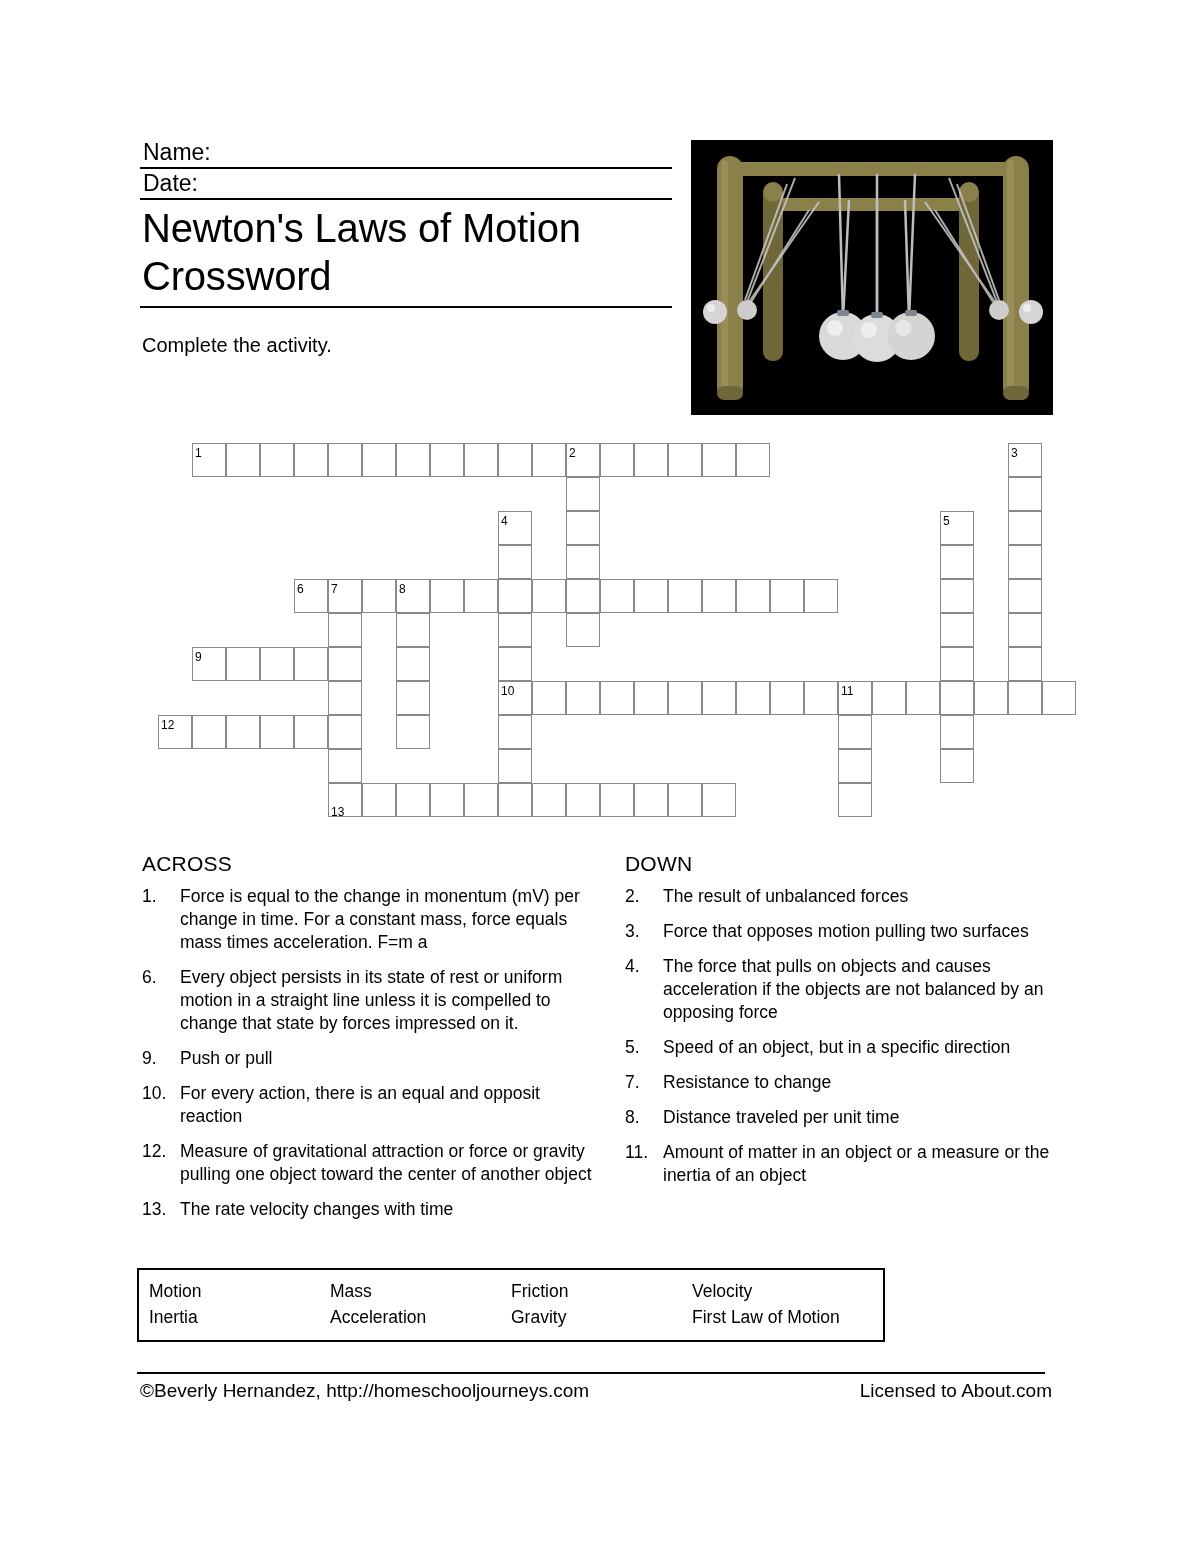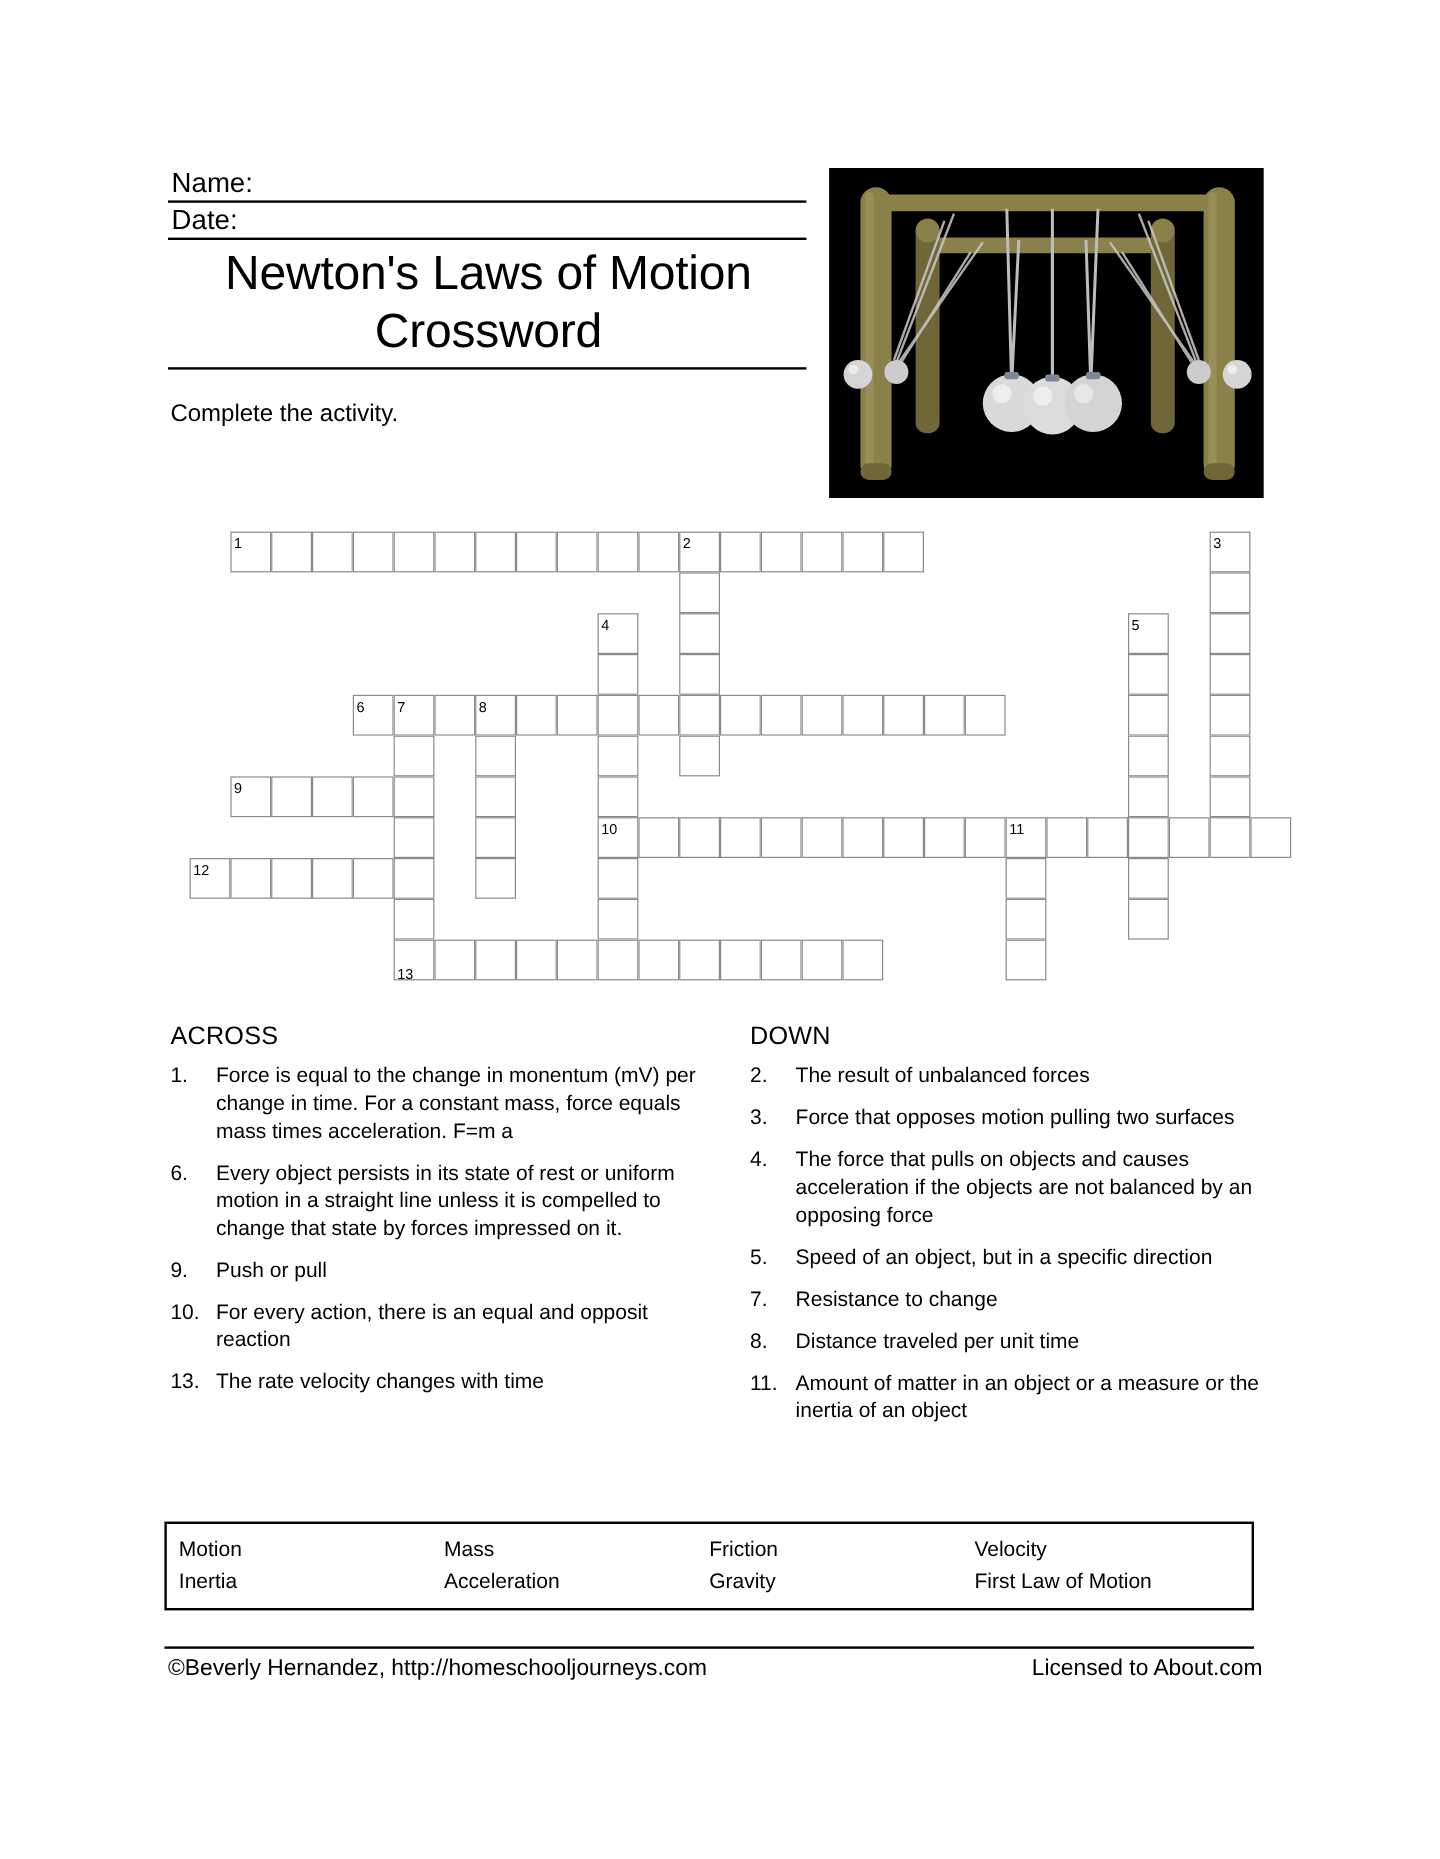--- a/index.html
+++ b/index.html
@@ -11,21 +11,21 @@
   .page{position:absolute;left:0;top:0;width:1200px;height:1549px;}
 
   
   .hdr{position:absolute;left:140px;top:138px;width:532px;}
   .fieldline{
     border-bottom:2.5px solid #000;padding:2px 0 3px 3px;
     font-size:23px;line-height:24px;
   }
   .title-block{
     border-bottom:2.5px solid #000;padding:4px 0 6px 2px;
-    font-size:40px;line-height:48px;letter-spacing:-0.2px;text-align:center;
+    font-size:40px;line-height:48px;letter-spacing:-0.2px;
   }
   .subtitle{position:absolute;left:142px;top:334px;font-size:20px;}
 
   
   .cradle{
     position:absolute;left:691px;top:140px;width:362px;height:275px;
     background:#000;overflow:hidden;
   }
   .cradle svg{display:block;}
 
@@ -44,21 +44,21 @@
   .clues{position:absolute;top:852px;font-size:17.5px;line-height:23px;}
   .clues.across{left:142px;width:455px;}
   .clues.down{left:625px;width:440px;}
   .clue-head{font-size:21px;margin:0 0 10px 0;letter-spacing:0.2px;}
   .clue{display:flex;margin-bottom:12px;}
   .clue .n{width:38px;flex:none;text-align:left;}
   .clue .t{flex:1;}
 
   
   .bank{
-    position:absolute;left:137px;top:1268px;width:908px;
+    position:absolute;left:137px;top:1268px;width:748px;
     border:2px solid #000;box-sizing:border-box;padding:8px 10px 10px 10px;
   }
   .bank-row{display:flex;font-size:17.5px;line-height:26px;}
   .bank-row > div{flex:0 0 25%;}
 
   
   .footer-rule{position:absolute;left:137px;top:1372px;width:908px;border-top:2px solid #000;}
   .footer{
     position:absolute;left:140px;top:1380px;width:912px;
     display:flex;justify-content:space-between;font-size:19px;
@@ -282,20 +282,24 @@
         </div>
         <div class="clue">
           <div class="n">9.</div>
           <div class="t">Push or pull</div>
         </div>
         <div class="clue">
           <div class="n">10.</div>
           <div class="t">For every action, there is an equal and opposit reaction</div>
         </div>
         <div class="clue">
+          <div class="n">12.</div>
+          <div class="t">Measure of gravitational attraction or force or gravity pulling one object toward the center of another object</div>
+        </div>
+        <div class="clue">
           <div class="n">13.</div>
           <div class="t">The rate velocity changes with time</div>
         </div>
       </div>
   </div>
 
   <div class="clues down">
     <div class="clue-head">DOWN</div>
     <div id="down-items">
         <div class="clue">

